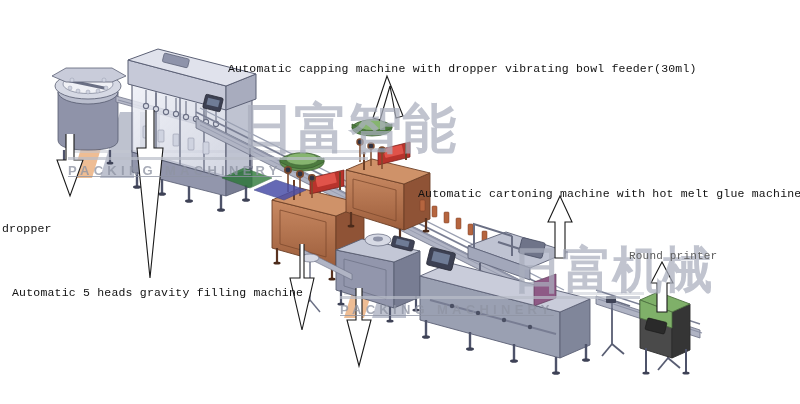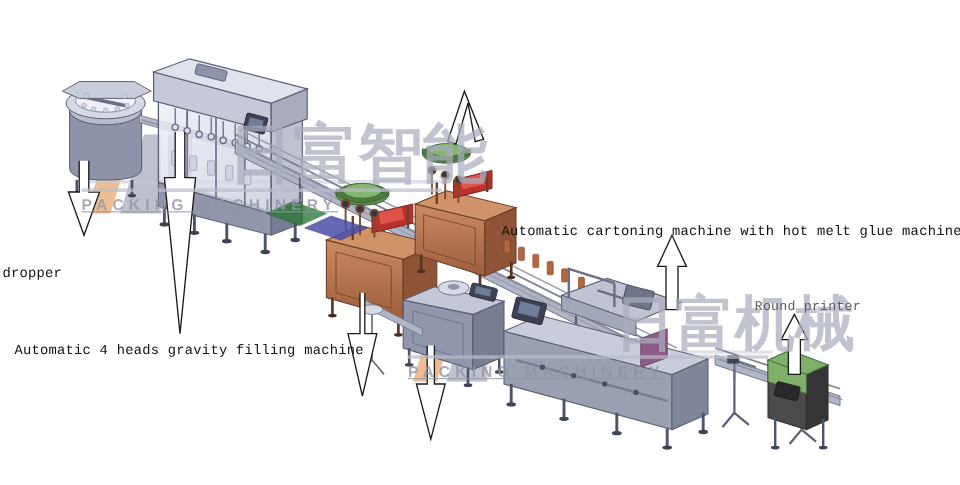--- a/index.html
+++ b/index.html
@@ -428,40 +428,41 @@
 
       <g>
         <path d="M356,288 L356,320 L347,320 L359,366 L371,320 L362,320 L362,288"></path>
       </g>
     </g>
   </svg>
 
   <div class="wm" style="left:68px;top:104px;">
     <div class="wm-row">
       <span class="wm-rf" style="font-size:58px;color:#e8a36a;letter-spacing:-2px;visibility:hidden;">RF</span>
-      <span class="wm-cn" style="font-size:54px;margin-left:42px;">日富智能</span>
+      <span class="wm-cn" style="font-size:54px;margin-left:92px;">日富智能</span>
     </div>
     <div class="wm-bar" style="width:300px;"></div>
     <div class="wm-sub" style="font-size:13px;">PACKING MACHINERY</div>
   </div>
 
   <div class="wm" style="left:340px;top:244px;">
     <div class="wm-row">
       <span class="wm-rf" style="font-size:58px;color:#e8a36a;letter-spacing:-2px;visibility:hidden;">RF</span>
       <span class="wm-cn" style="font-size:50px;margin-left:92px;">日富机械</span>
     </div>
     <div class="wm-bar" style="width:300px;"></div>
     <div class="wm-sub" style="font-size:13px;">PACKING MACHINERY</div>
   </div>
 
+  <div class="lbl" style="left:228px;top:61px;">Automatic capping machine with dropper vibrating bowl feeder(30ml)</div>
 
 
   <div class="lbl" style="left:2px;top:221px;">dropper</div>
 
-  <div class="lbl" style="left:12px;top:285px;">Automatic 4 heads gravity filling machine</div>
+  <div class="lbl" style="left:12px;top:285px;">Automatic 5 heads gravity filling machine</div>
 
   <div class="lbl" style="left:418px;top:186px;">Automatic cartoning machine with hot melt glue machine</div>
 
   <div class="lbl gray" style="left:629px;top:249px;">Round printer</div>
 
 
 
 </div>
 
 </body></html>

